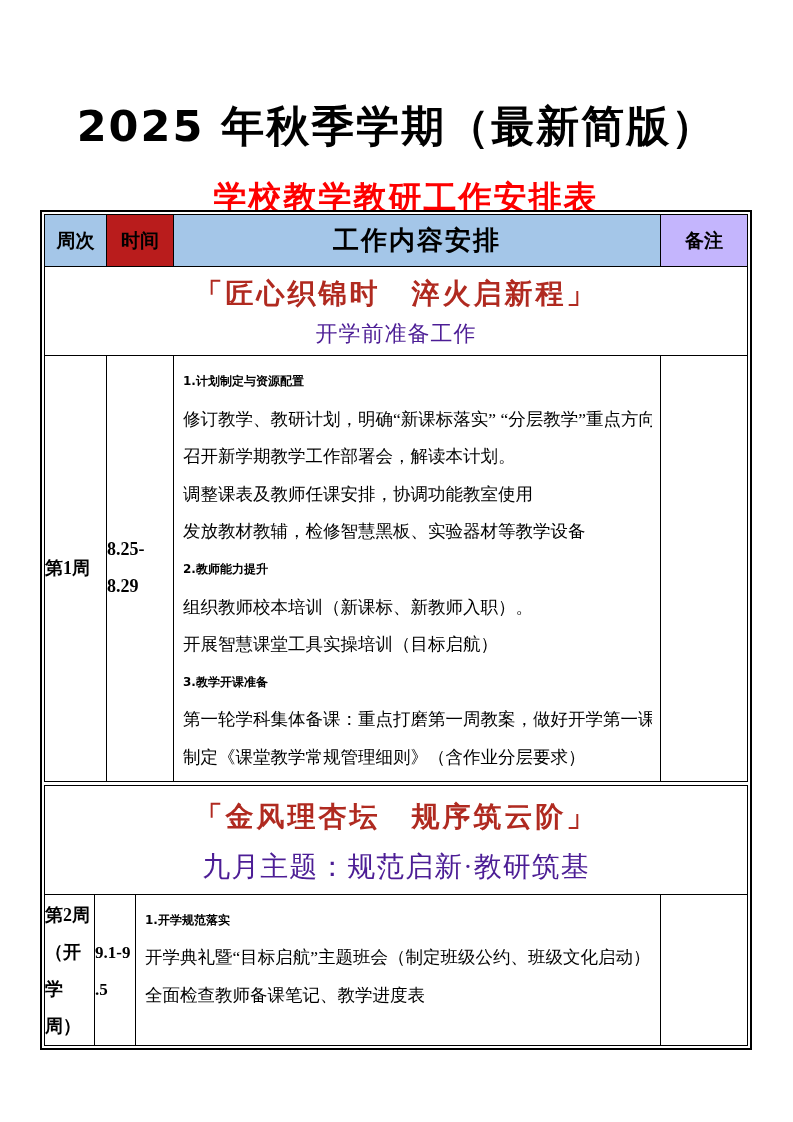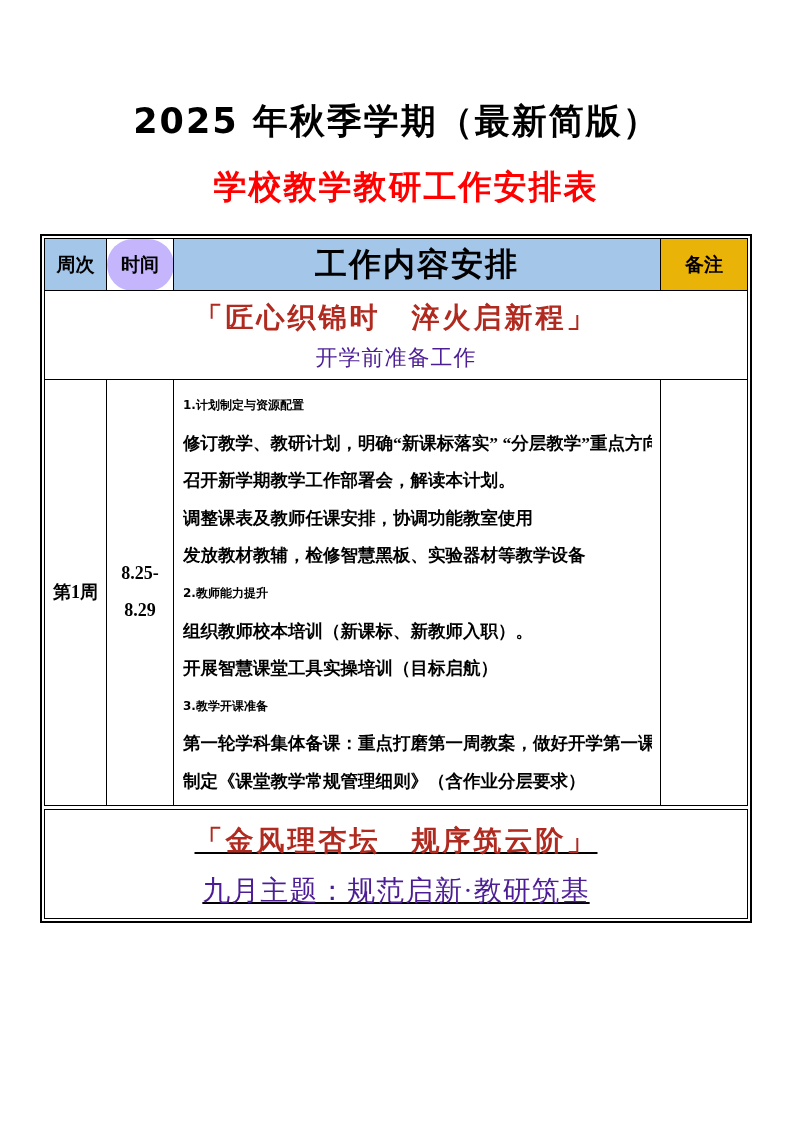--- a/index.html
+++ b/index.html
@@ -11,37 +11,37 @@
     background: #ffffff;
     overflow: hidden;
     font-family: "Liberation Serif", "DejaVu Serif", serif;
     color: #000;
   }
   .doc-title-1 {
     padding-top: 98px;
     text-align: center;
     font-family: "DejaVu Sans", "Liberation Sans", sans-serif;
     font-weight: 900;
-    font-size: 35px;
+    font-size: 43px;
     letter-spacing: 2px;
     color: #000000;
   }
   .doc-title-2 {
     margin-top: 20px;
     text-align: center;
     font-family: "DejaVu Sans", "Liberation Sans", sans-serif;
     font-weight: 900;
     font-size: 33px;
     letter-spacing: 2px;
     padding-left: 19px;
   }
   .table-wrap {
     position: absolute;
     left: 40px;
-    top: 234px;
+    top: 210px;
     width: 712px;
     border: 2px solid #000;
     padding: 2px;
     background: #fff;
   }
   table {
     width: 100%;
     border-collapse: collapse;
     table-layout: fixed;
   }
@@ -55,62 +55,61 @@
   .tblB col.c-time { width: 41px; }
   .tblB col.c-note { width: 87px; }
 
   tr.head-row { height: 52px; }
   tr.head-row th {
     font-family: "DejaVu Sans", "Liberation Sans", sans-serif;
     font-weight: bold;
     font-size: 19px;
     text-align: center;
   }
-  tr.head-row th.big { font-size: 32px; letter-spacing: 2px; margin-top: 37px; }
+  tr.head-row th.big { font-size: 26px; letter-spacing: 2px; margin-top: 37px; }
 
   td.banner-cell { text-align: center; border-radius: 31px; }
   .tblA td.banner-cell { height: 79px; padding: 8px 0 6px 0; }
-  .tblB td.banner-cell { height: 95px; padding: 12px 0 8px 0; text-decoration: underline; }
+  .tblB td.banner-cell { height: 95px; padding: 12px 0 8px 0; }
   .banner-red {
     font-family: "Liberation Serif", "DejaVu Serif", serif;
     font-weight: bold;
     font-size: 28px;
     letter-spacing: 3px;
   }
   .banner-black {
     margin-top: 6px;
     font-size: 22px;
     letter-spacing: 1px;
     color: #4c1d95;
   }
   .tblB .banner-black { font-size: 28px; margin-top: 12px; }
 
   tr.row-a { height: 416px; }
   tr.row-b { height: 114px; }
 
   td.week-cell, td.time-cell {
-    text-align: center;
+    text-align: left;
     font-weight: bold;
     font-size: 18px;
     font-family: "Liberation Serif", "DejaVu Serif", serif;
   }
   td.week-cell .cell-line, td.time-cell .cell-line { line-height: 37px; }
   .tblB td.week-cell, .tblB td.time-cell { vertical-align: middle; padding-top: 2px; }
   .tblB td.time-cell { font-size: 17px; }
 
   td.content-cell {
     vertical-align: top;
     padding: 7px 8px 4px 9px;
   }
   .content-line {
     line-height: 37.6px;
     font-size: 17.5px;
     white-space: nowrap;
     overflow: hidden;
-    font-weight: bold;
   }
   .content-line.heading {
     font-family: "DejaVu Sans", "Liberation Sans", sans-serif;
     font-weight: bold;
     font-size: 12px;
   }
   td.note-cell { background: #fff; }
 </style>
 </head>
 <body>
@@ -125,23 +124,23 @@
     <table class="tblA">
       <colgroup>
         <col class="c-week">
           <col class="c-time">
           <col class="c-content">
           <col class="c-note">
       </colgroup>
       <tbody>
         <tr class="head-row">
           <th style="background: rgb(164, 198, 232);">周次</th>
-          <th style="background: #c4b5fd; border-radius: 26px;">时间</th>
+          <th style="background: #b91c1c;">时间</th>
           <th class="big" style="background: rgb(164, 198, 232);">工作内容安排</th>
-          <th style="background: #eab308; margin-left: 27px;">备注</th>
+          <th style="background: #c4b5fd; margin-left: 27px;">备注</th>
         </tr>
         <tr>
           <td class="banner-cell" colspan="4">
             <div class="banner-red" style="color: rgb(176, 42, 32);">「匠心织锦时　淬火启新程」</div>
             <div class="banner-black">开学前准备工作</div>
           </td>
         </tr>
         <tr class="row-a">
           <td class="week-cell">
               <div class="cell-line">第1周</div>
@@ -175,17 +174,34 @@
           <col class="c-content">
           <col class="c-note">
       </colgroup>
       <tbody>
         <tr>
           <td class="banner-cell" colspan="4">
             <div class="banner-red" style="color: rgb(176, 42, 32);">「金风理杏坛　规序筑云阶」</div>
             <div class="banner-black">九月主题：规范启新·教研筑基</div>
           </td>
         </tr>
+        <tr class="row-b">
+          <td class="week-cell">
+              <div class="cell-line">第2周</div>
+              <div class="cell-line">（开学</div>
+              <div class="cell-line">周）</div>
+            </td>
+          <td class="time-cell">
+              <div class="cell-line">9.1-9</div>
+              <div class="cell-line">.5</div>
+            </td>
+          <td class="content-cell">
+              <div class="content-line heading">1.开学规范落实</div>
+              <div class="content-line normal">开学典礼暨“目标启航”主题班会（制定班级公约、班级文化启动）</div>
+              <div class="content-line normal">全面检查教师备课笔记、教学进度表</div>
+            </td>
+          <td class="note-cell"></td>
+        </tr>
       </tbody>
     </table>
 
   </div>
 </div>
 
 </body></html>

